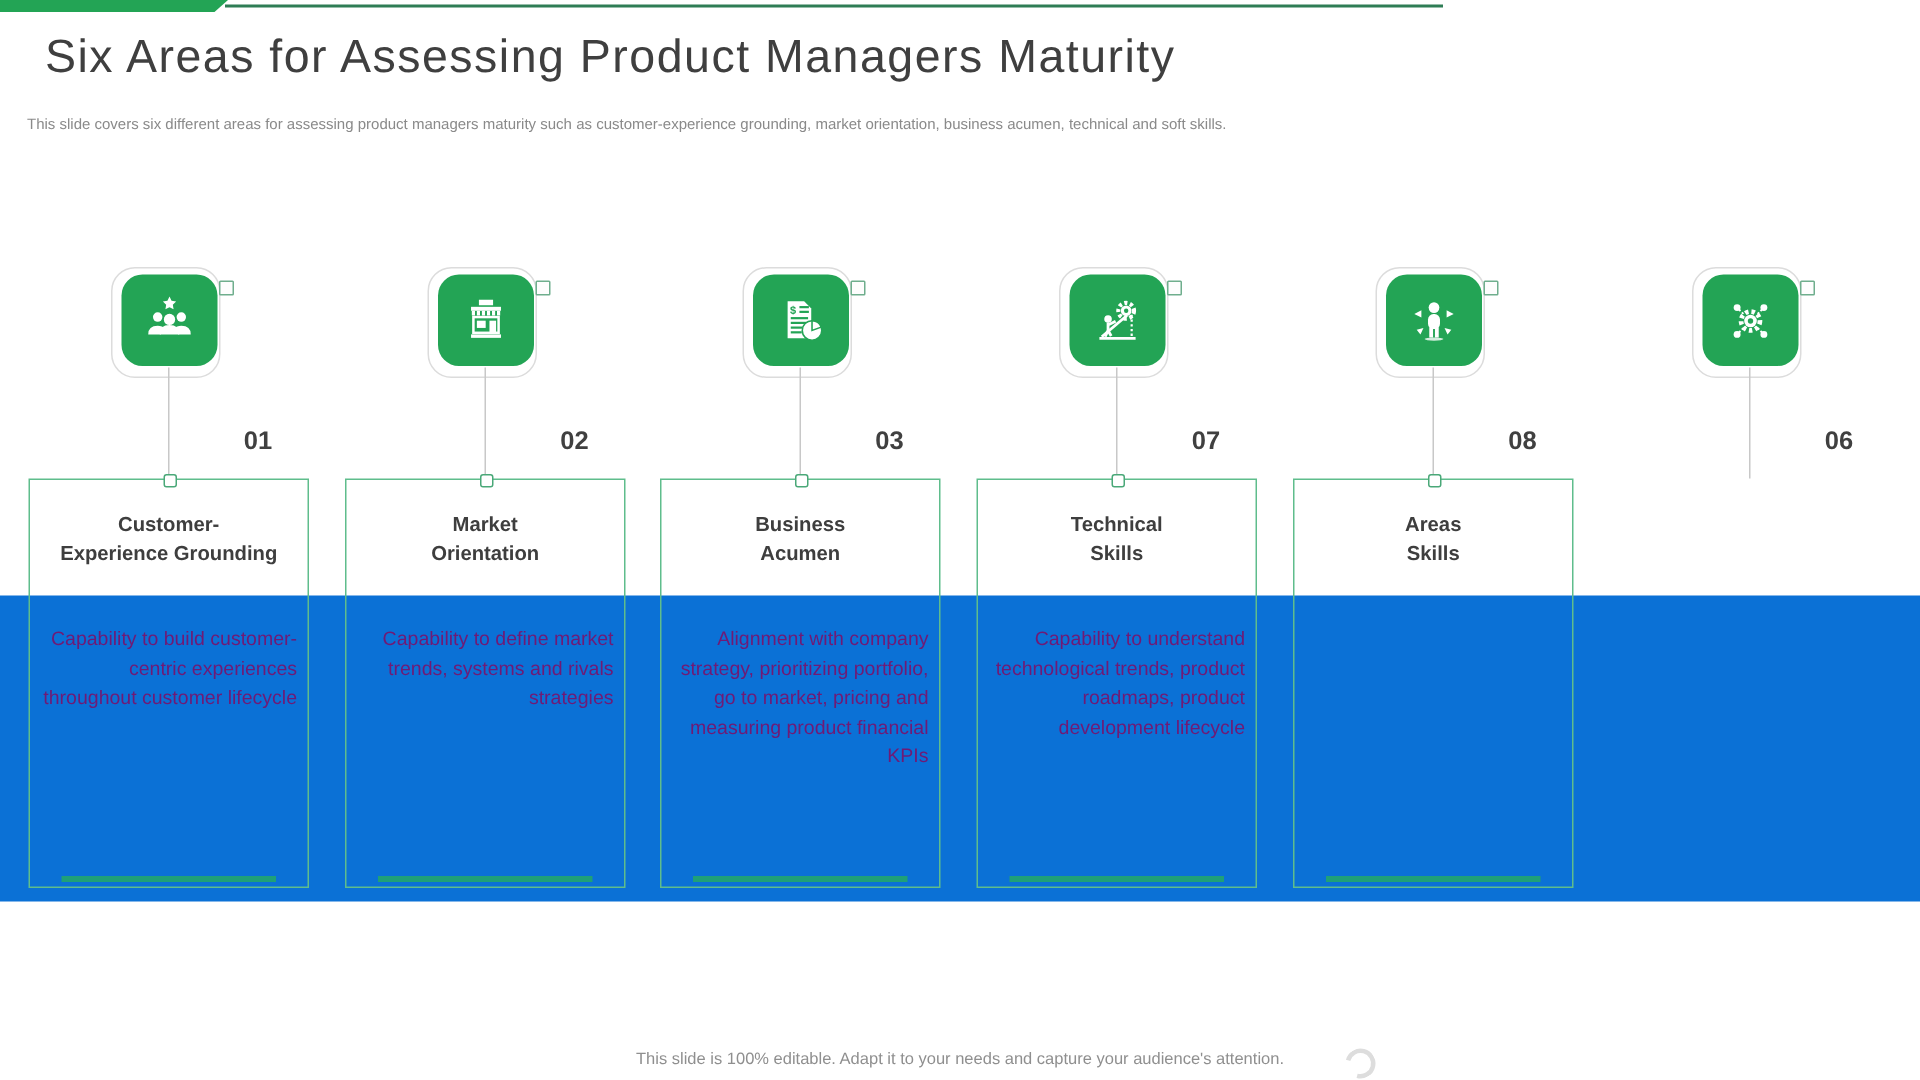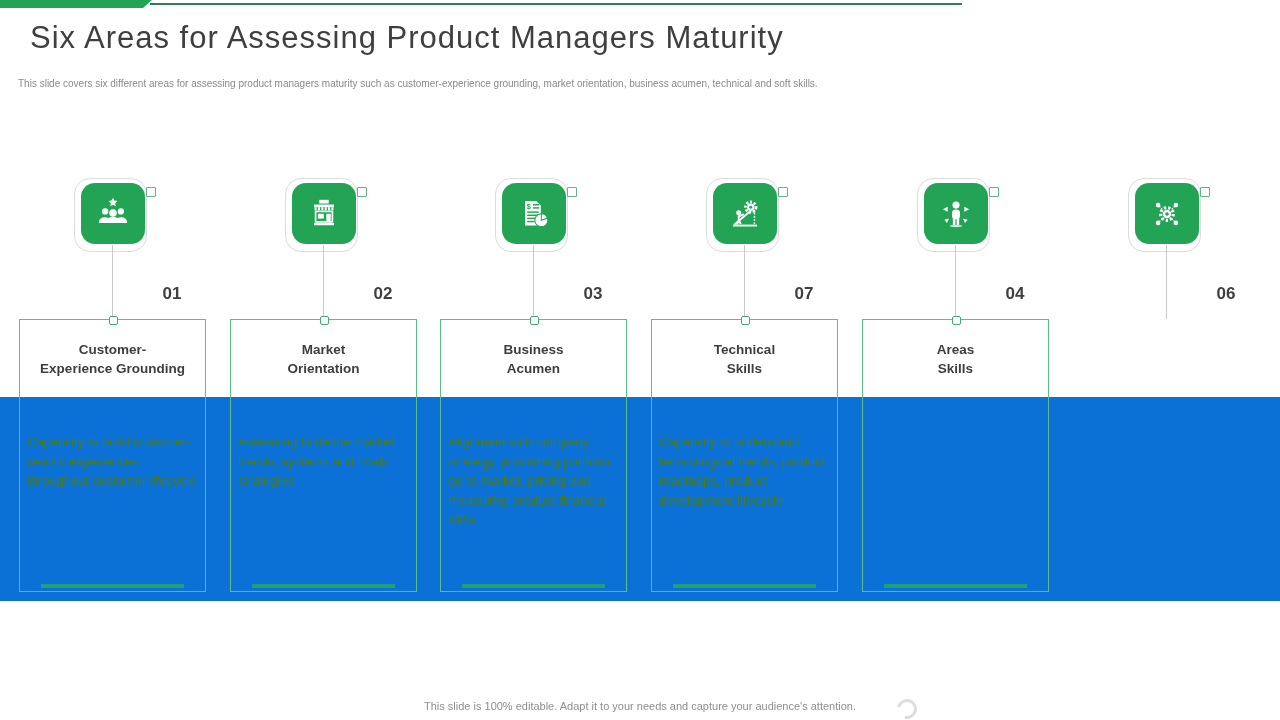--- a/index.html
+++ b/index.html
@@ -27,21 +27,21 @@
              background:#fdfdfd;border:1px solid #6fae8d;border-radius:1px;}
   .connector-line{position:absolute;top:67px;left:calc(50% - 1px);width:1px;height:74px;background:#c8c8c8;}
   .area-number{position:absolute;top:106px;left:calc(50% + 6px);font-size:17px;font-weight:bold;color:#404040;margin-left:44px;}
 
   .area-box{position:absolute;top:141px;left:0;width:185px;height:271px;border:1px solid #5fbd8c;}
   .connector-dot{position:absolute;top:-4px;left:calc(50% - 4px);width:7px;height:7px;background:#ffffff;
                  border:1px solid #4aa878;border-radius:2px;}
   .box-title{position:absolute;top:0;left:0;width:100%;height:77px;display:flex;align-items:center;
              justify-content:center;text-align:center;font-size:13.5px;font-weight:bold;color:#3e3e3e;
              line-height:19px;white-space:pre-line;}
-  .box-desc{position:absolute;top:112px;left:7px;right:7px;text-align:left;color:#4d7c0f;
+  .box-desc{position:absolute;top:96px;left:7px;right:7px;text-align:right;color:#701a75;
             font-size:13px;line-height:19.5px;}
   .accent-line{position:absolute;bottom:3px;left:21px;right:21px;height:4px;background:#1fa078;}
 
   .slide-footer{position:absolute;top:700px;left:0;width:1280px;text-align:center;
                 font-size:11px;color:#8f8f8f;}
   .spinner{position:absolute;left:897px;top:699px;width:14px;height:14px;border:3px solid #d8d8d8;
            border-left-color:transparent;border-radius:50%;transform:rotate(-30deg);opacity:.85;}
 </style>
 </head>
 <body>
@@ -93,21 +93,21 @@
         <rect x="10.5" y="28.5" width="19" height="2.2" fill="#fff"></rect>
       </svg>
     </div>
     <div class="handle-sq"></div>
     <div class="connector-line"></div>
     <div class="area-number">02</div>
     <div class="area-box">
       <div class="connector-dot"></div>
       <div class="box-title">Market
 Orientation</div>
-      <div class="box-desc">Assessing to define market trends, systems and rivals strategies</div>
+      <div class="box-desc">Capability to define market trends, systems and rivals strategies</div>
       <div class="accent-line"></div>
     </div>
   </div>
 
   <div class="column" style="left:440px">
     <div class="icon-frame"></div>
     <div class="icon-box">
       <svg viewBox="0 0 40 40">
         <path d="M11.5 7.5 h10.5 l4.5 4.5 v19 h-15 z" fill="#fff"></path>
         <text x="13" y="15.5" font-size="7" font-weight="bold" fill="#23a455" font-family="Liberation Sans, sans-serif">$</text>
@@ -169,21 +169,21 @@
         <rect x="20.6" y="24" width="2.4" height="6.5" fill="#fff"></rect>
         <polygon points="7.5,15.5 12,13.2 12,17.8" fill="#fff"></polygon>
         <polygon points="32.5,15.5 28,13.2 28,17.8" fill="#fff"></polygon>
         <polygon points="9,25.5 13.3,24.4 11.4,28.6" fill="#fff"></polygon>
         <polygon points="31,25.5 26.7,24.4 28.6,28.6" fill="#fff"></polygon>
         <ellipse cx="20" cy="31.5" rx="6" ry="1" fill="#fff" opacity="0.8"></ellipse>
       </svg>
     </div>
     <div class="handle-sq"></div>
     <div class="connector-line"></div>
-    <div class="area-number">04</div>
+    <div class="area-number">08</div>
     <div class="area-box">
       <div class="connector-dot"></div>
       <div class="box-title">Areas
 Skills</div>
       <div class="accent-line"></div>
     </div>
   </div>
 
   <div class="column" style="left:1073px">
     <div class="icon-frame"></div>

